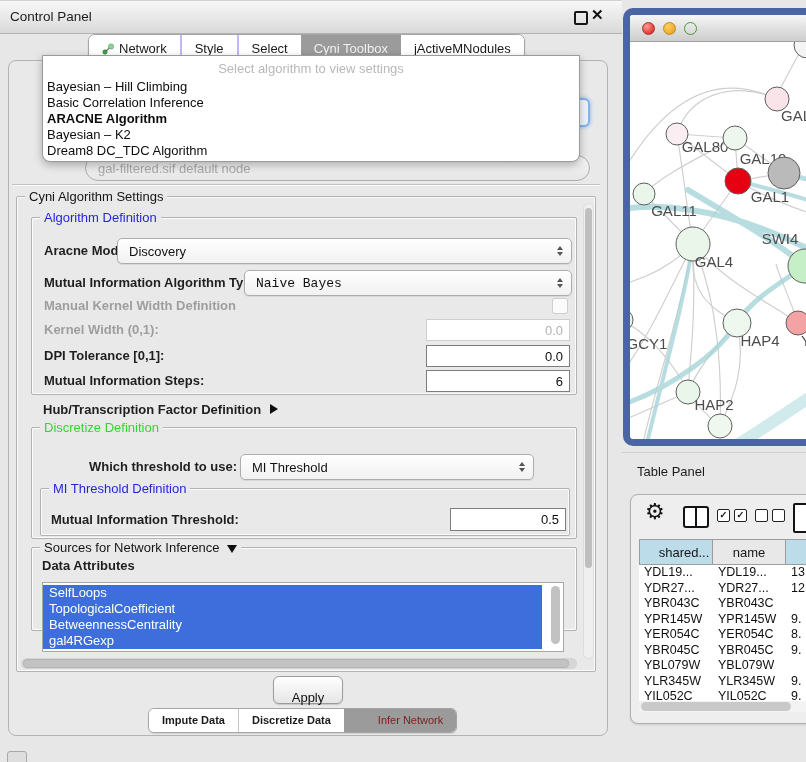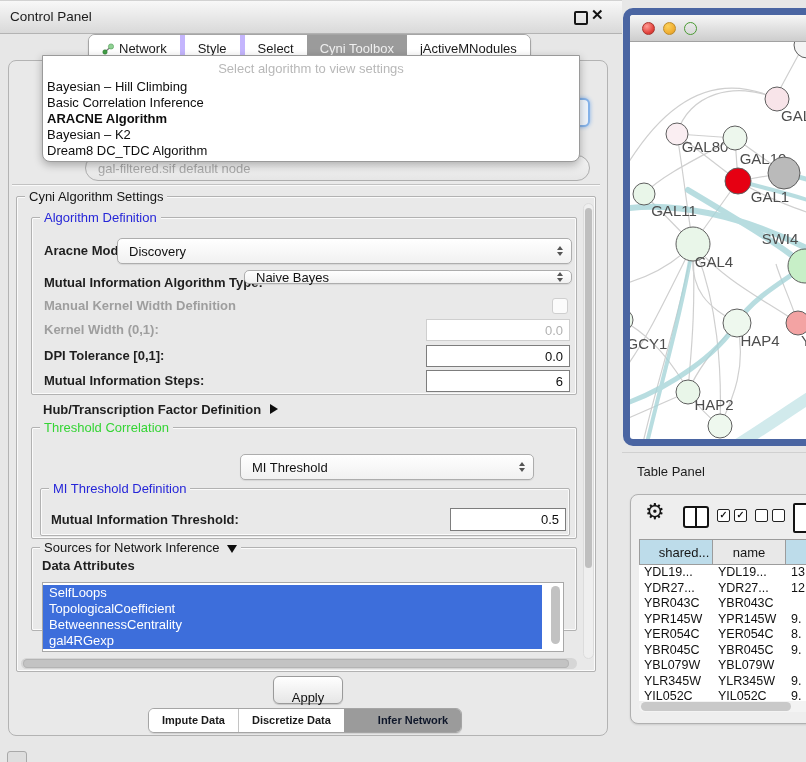--- a/index.html
+++ b/index.html
@@ -10,21 +10,21 @@
   .cp-titlebar{position:absolute;left:0;top:0;width:622px;height:32px;
     background:linear-gradient(#f8f8f8,#d9d9d9);border-bottom:1px solid #b3b3b3;border-top:1px solid #d2d2d2;}
   .cp-title{position:absolute;left:10px;top:0;line-height:32px;font-size:13.5px;color:#1c1c1c;}
   .float-btn{position:absolute;left:574px;top:10px;width:10px;height:10px;border:2px solid #161616;border-radius:2px;}
   .close-btn{position:absolute;left:591px;top:5px;font-size:15px;font-weight:bold;color:#111;}
 
   
   .tabbar{position:absolute;left:88px;top:34px;height:27px;display:flex;border:1px solid #a5a5a5;
     border-radius:7px;overflow:hidden;background:#fff;box-shadow:0 1px 2px rgba(0,0,0,.12);}
   .tab{padding:0 13px;line-height:27px;background:#fff;font-size:13px;color:#1a1a1a;display:flex;align-items:center;gap:5px;white-space:nowrap;}
-  .tab.sep{border-left:5px solid #c4b5fd;}
+  .tab.sep{border-left:2px solid #c4b5fd;}
   .tab.selected{background:#9b9b9b;color:#f0f0f0;}
 
   
   .content-panel{position:absolute;left:8px;top:60px;width:600px;height:676px;background:#e9e9e9;
     border:1px solid #b3b3b3;border-radius:8px;box-sizing:border-box;}
 
   
   .bg-combo{position:absolute;left:85px;top:155px;width:505px;height:26px;border:1px solid #aeaeae;border-radius:13px;
     background:linear-gradient(#f4f4f4,#e6e6e6);z-index:5;font-size:13px;color:#a8a8a8;line-height:26px;padding-left:12px;box-sizing:border-box;}
   .focus-sliver{position:absolute;left:560px;top:98px;width:30px;height:29px;border:2px solid #85b2e8;border-radius:6px;
@@ -81,21 +81,21 @@
   .hscroll{position:absolute;left:4px;top:461px;width:556px;height:11px;background:#d6d6d6;border-radius:6px;}
   .hscroll .hthumb{position:absolute;left:2px;top:1px;width:546px;height:9px;background:#c3c3c3;border-radius:5px;box-shadow:inset 0 0 0 1px #b4b4b4;}
 
   .apply{position:absolute;left:273px;top:676px;width:70px;height:22px;border:1px solid #9a9a9a;border-radius:6px;
     background:linear-gradient(#ffffff,#e6e6e6);font-size:13px;color:#111;font-family:"Liberation Sans",sans-serif;
     box-shadow:0 1px 1px rgba(0,0,0,.15);padding:13px;}
 
   .btabs{position:absolute;left:148px;top:708px;height:23px;display:flex;border:1px solid #a5a5a5;border-radius:6px;overflow:hidden;box-shadow:0 1px 1px rgba(0,0,0,.1);}
   .btab{padding:0 13px;line-height:23px;background:#fff;font-size:11px;font-weight:bold;color:#1a1a1a;white-space:nowrap;}
   .btab.sep{border-left:1px solid #c4c4c4;}
-  .btab.selected{background:#9b9b9b;color:#0f172a;font-weight:bold;padding-left:34px;}
+  .btab.selected{background:#9b9b9b;color:#7f1d1d;font-weight:normal;padding-left:34px;}
 
   .corner-ico{position:absolute;left:7px;top:751px;width:18px;height:16px;border:1px solid #a9a9a9;border-radius:3px;background:#dedede;}
 
   
   .net-window{position:absolute;left:623px;top:8px;width:200px;height:438px;background:#fff;
     border:7px solid #4a65a2;border-radius:10px;box-sizing:border-box;overflow:hidden;}
   .net-titlebar{height:26px;background:linear-gradient(#f6f6f6,#cdcdcd);border-bottom:1px solid #a2a2a2;
     display:flex;align-items:center;padding-left:12px;gap:8px;}
   .light{width:13px;height:13px;border-radius:50%;display:inline-block;box-sizing:border-box;}
   .light.red{background:radial-gradient(circle at 35% 30%,#ff9d96,#e2403a 65%,#b3332d);border:1px solid #a8342e;}
@@ -194,21 +194,21 @@
       <span class="lbl" style="left:12px;top:20px;line-height:26px;">Aracne Mode:</span>
       <div class="combo" style="left:85px;top:20px;width:455px;height:26px;">
         <span>Discovery</span>
         <span class="spin">
             <i class="t-up"></i>
             <i class="t-dn"></i>
           </span>
       </div>
 
       <span class="lbl" style="left:12px;top:52px;line-height:26px;">Mutual Information Algorithm Type:</span>
-      <div class="combo" style="left:212px;top:52px;width:328px;height:14px;">
+      <div class="combo" style="left:212px;top:52px;width:328px;height:26px;font-family:Liberation Mono, monospace;">
         <span>Naive Bayes</span>
         <span class="spin">
             <i class="t-up"></i>
             <i class="t-dn"></i>
           </span>
       </div>
 
       <span class="lbl disabled" style="left:12px;top:80px;line-height:16px;">Manual Kernel Width Definition</span>
       <span class="cb"></span>
 
@@ -227,22 +227,23 @@
         <span>6</span>
       </div>
     </div>
 
     <div class="hubrow">
       <span class="lbl">Hub/Transcription Factor Definition</span>
       <i class="tri-right"></i>
     </div>
 
     <div class="thresh groove">
-      <span class="groove-title green">Threshold Correlation</span>
-
+      <span class="groove-title green">Discretize Definition</span>
+
+      <span class="lbl" style="left:55px;top:26px;width:150px;text-align:right;line-height:26px;">Which threshold to use:</span>
       <div class="combo" style="left:208px;top:26px;width:294px;height:26px;">
         <span>MI Threshold</span>
         <span class="spin">
             <i class="t-up"></i>
             <i class="t-dn"></i>
           </span>
       </div>
 
       <div class="mibox groove">
         <span class="groove-title blue">MI Threshold Definition</span>

